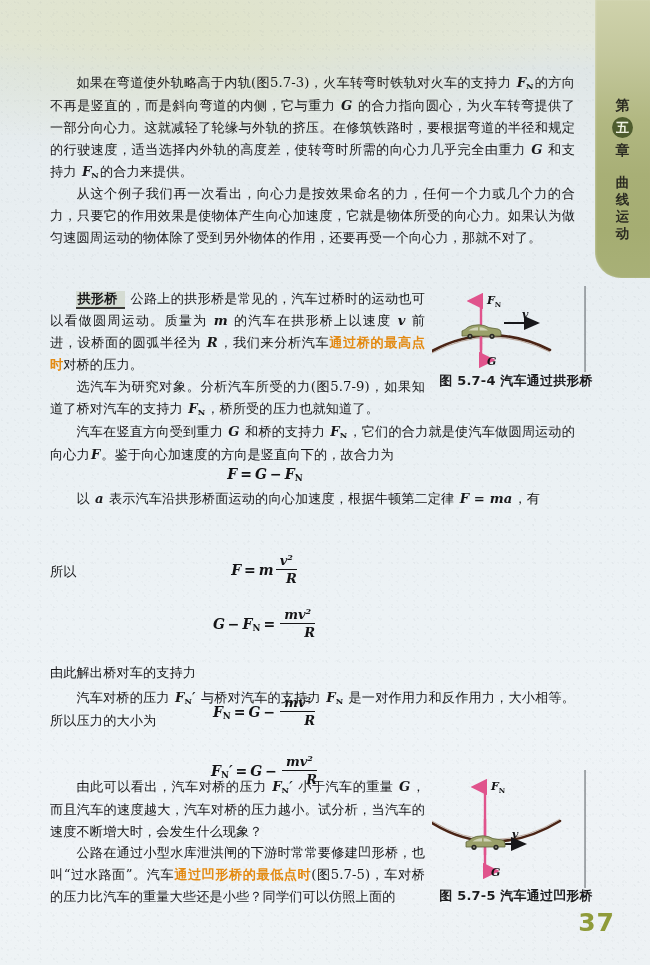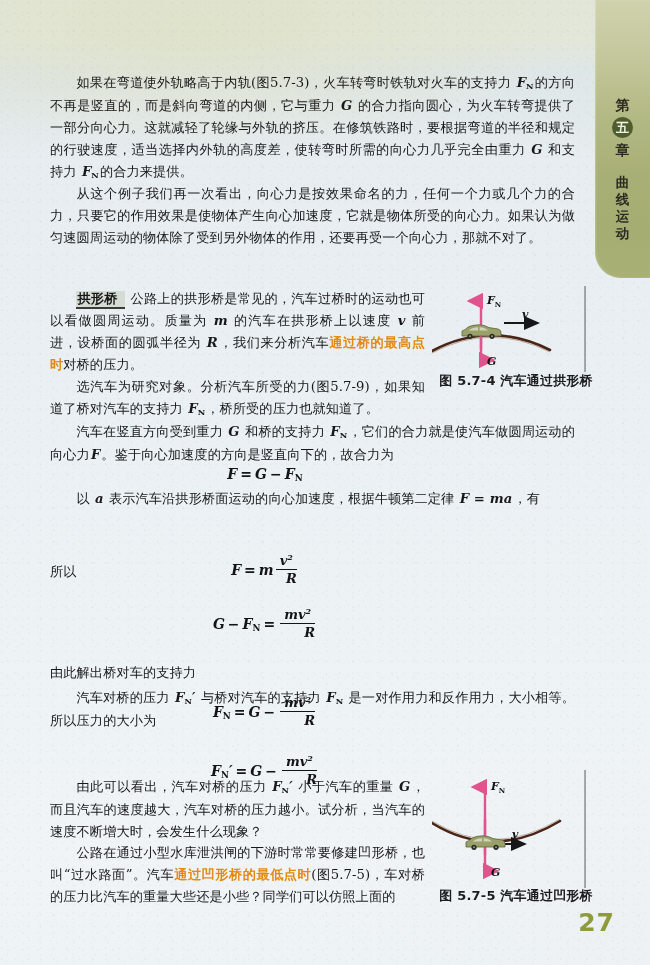--- a/index.html
+++ b/index.html
@@ -386,15 +386,15 @@
 
         <text class="svg-label" x="59" y="15">F<tspan class="svg-label-sub" dy="2.5">N</tspan></text>
         <text class="svg-label" x="59" y="101">G</text>
         <text class="svg-label" x="80" y="63">v</text>
       </svg>
       <div class="fig-divider" style="left:152px; top:-5px; height:118px;"></div>
     </div>
     <div class="fig-caption">图 5.7-5  汽车通过凹形桥</div>
   </div>
 
-  <div id="page-number">27</div>
+  <div id="page-number">37</div>
 
 </div>
 
 </body></html>

